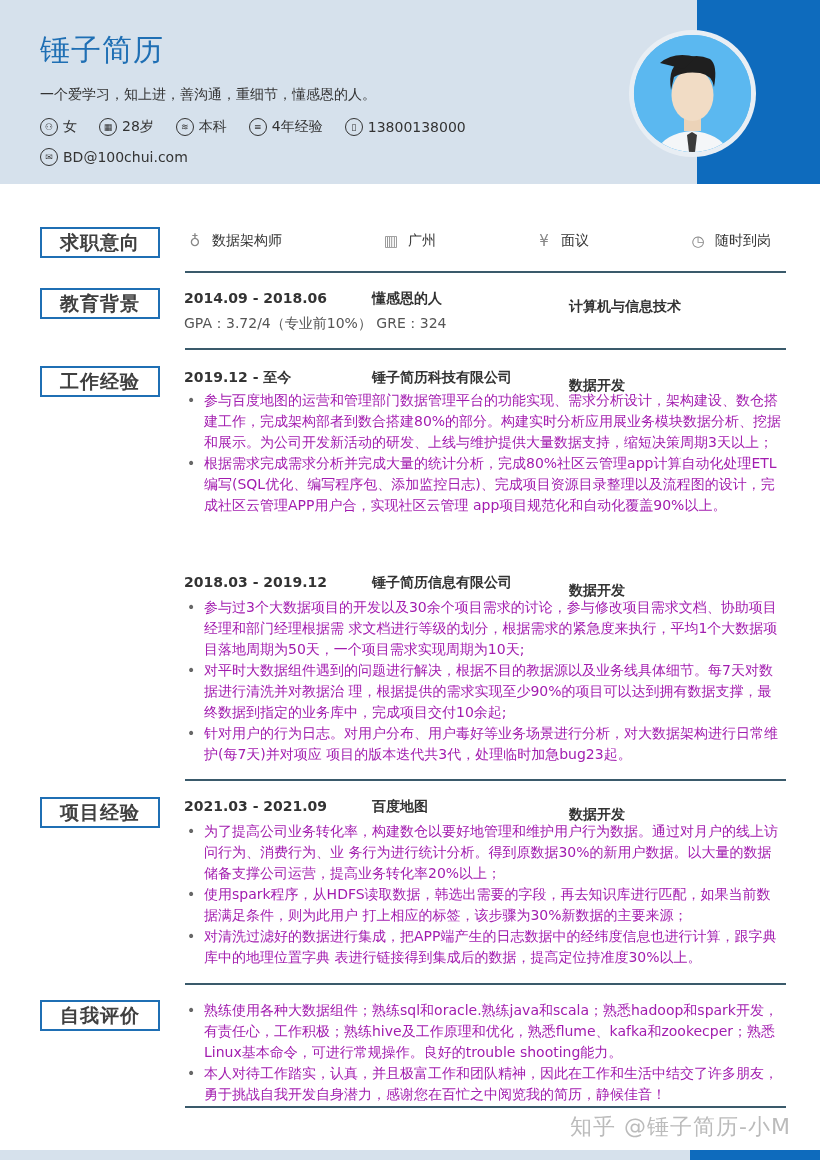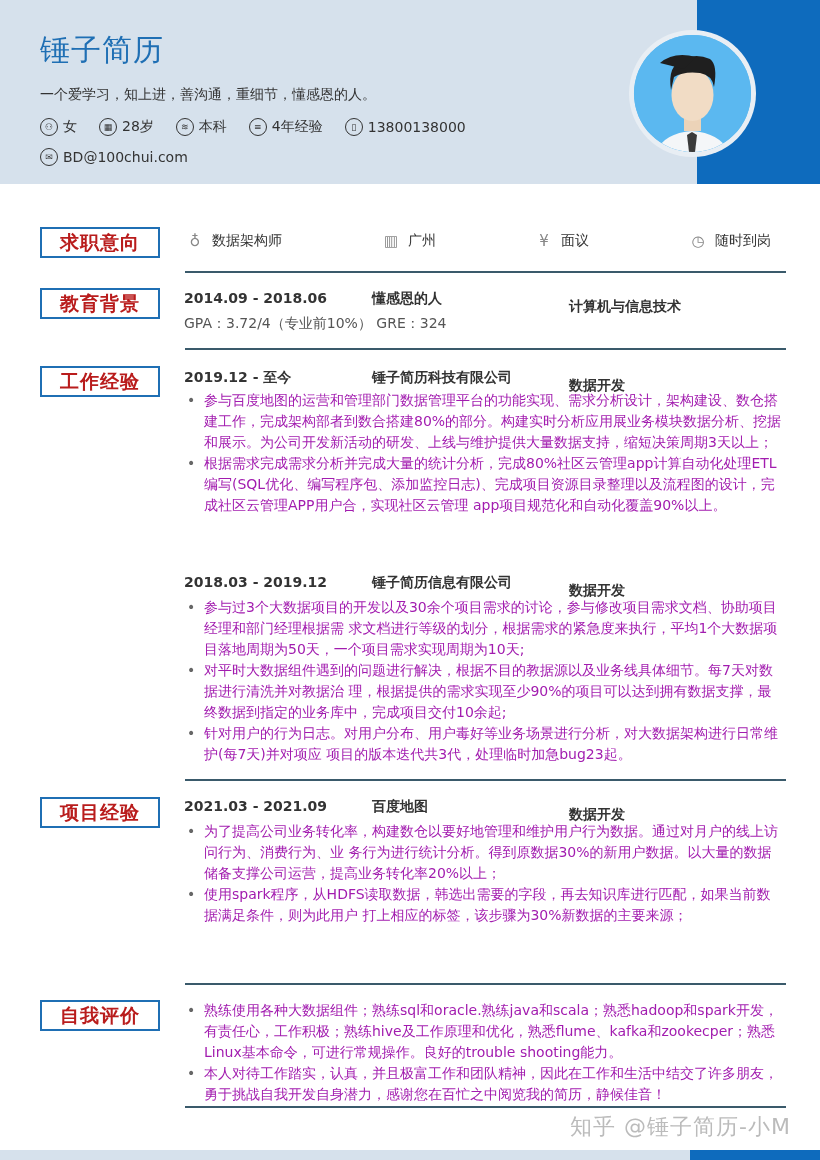--- a/index.html
+++ b/index.html
@@ -14,21 +14,21 @@
 
   .info-row { position: absolute; left: 40px; display: flex; align-items: center; font-size: 14px; color: #333; }
   .info-row.r1 { top: 118px; }
   .info-row.r2 { top: 148px; }
   .info-item { display: flex; align-items: center; margin-right: 22px; }
   .info-item .ic { width: 18px; height: 18px; border: 1.5px solid #333; border-radius: 50%; display: inline-flex; align-items: center; justify-content: center; font-size: 9px; margin-right: 5px; line-height: 1; }
 
   .avatar-ring { position: absolute; left: 629px; top: 30px; width: 127px; height: 127px; border-radius: 50%; background: #e8eef4; padding: 5px; }
   .avatar { width: 100%; height: 100%; border-radius: 50%; background: #5bb8f0; overflow: hidden; position: relative; }
 
-  .section-label { position: absolute; left: 40px; width: 120px; height: 31px; border: 2px solid #1f6fb4; color: #b91c1c; font-weight: bold; font-size: 19px; text-align: center; line-height: 27px; letter-spacing: 1px; background: #fff; }
+  .section-label { position: absolute; left: 40px; width: 120px; height: 31px; border: 2px solid #1f6fb4; color: #404040; font-weight: bold; font-size: 19px; text-align: center; line-height: 27px; letter-spacing: 1px; background: #fff; }
 
   .divider { position: absolute; left: 185px; width: 601px; height: 1.5px; background: #3a5a6b; }
 
   .intent-item { position: absolute; top: 232px; display: flex; align-items: center; font-size: 14px; color: #333; }
   .intent-item .ic { color: #888; font-size: 15px; margin-right: 8px; width: 18px; text-align: center; }
 
   .row-head { position: absolute; left: 184px; font-size: 14px; font-weight: bold; color: #333; width: 600px; height: 20px; }
   .row-head span { position: absolute; top: 0; white-space: nowrap; }
   .row-head .c1 { left: 0; }
   .row-head .c2 { left: 188px; }
@@ -150,20 +150,21 @@
 
 <div class="section-label" style="top:797px;">项目经验</div>
 <div class="row-head" style="top:798px;">
   <span class="c1">2021.03 - 2021.09</span>
   <span class="c2">百度地图</span>
   <span class="c3">数据开发</span>
 </div>
 <ul class="bullets" style="top:821px;">
   <li>为了提高公司业务转化率，构建数仓以要好地管理和维护用户行为数据。通过对月户的线上访问行为、消费行为、业 务行为进行统计分析。得到原数据30%的新用户数据。以大量的数据储备支撑公司运营，提高业务转化率20%以上；</li>
   <li>使用spark程序，从HDFS读取数据，韩选出需要的字段，再去知识库进行匹配，如果当前数据满足条件，则为此用户 打上相应的标签，该步骤为30%新数据的主要来源；</li>
+  <li>对清洗过滤好的数据进行集成，把APP端产生的日志数据中的经纬度信息也进行计算，跟字典库中的地理位置字典 表进行链接得到集成后的数据，提高定位持准度30%以上。</li>
 </ul>
 <div class="divider" style="top:983px;"></div>
 
 <div class="section-label" style="top:1000px;">自我评价</div>
 <ul class="bullets" style="top:1000px;">
   <li>熟练使用各种大数据组件；熟练sql和oracle.熟练java和scala；熟悉hadoop和spark开发，有责任心，工作积极；熟练hive及工作原理和优化，熟悉flume、kafka和zookecper；熟悉Linux基本命令，可进行常规操作。良好的trouble shooting能力。</li>
   <li>本人对待工作踏实，认真，并且极富工作和团队精神，因此在工作和生活中结交了许多朋友，勇于挑战自我开发自身潜力，感谢您在百忙之中阅览我的简历，静候佳音！</li>
 </ul>
 <div class="divider" style="top:1106px;"></div>
 

